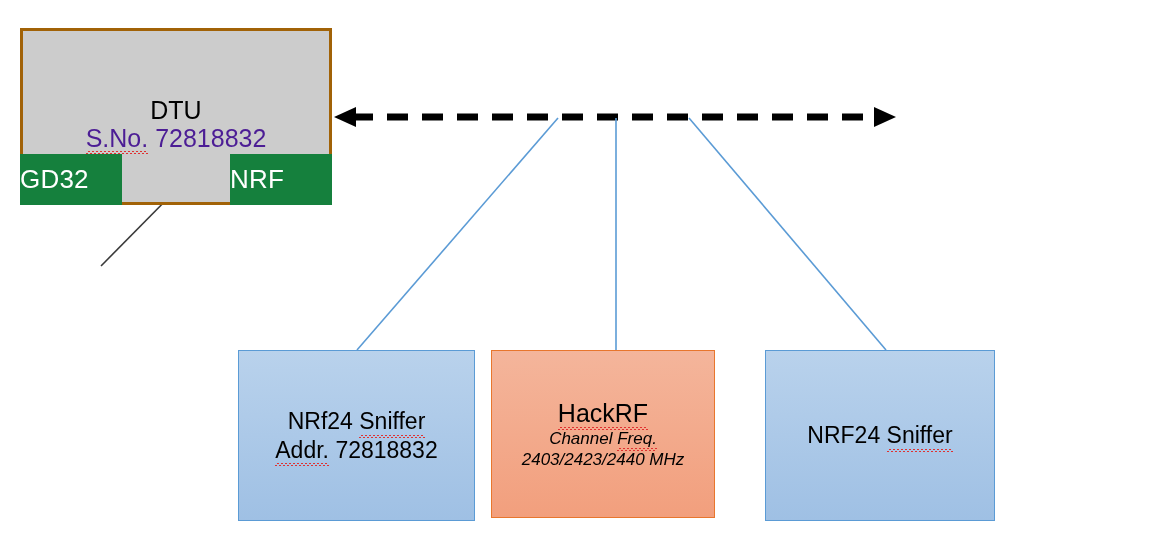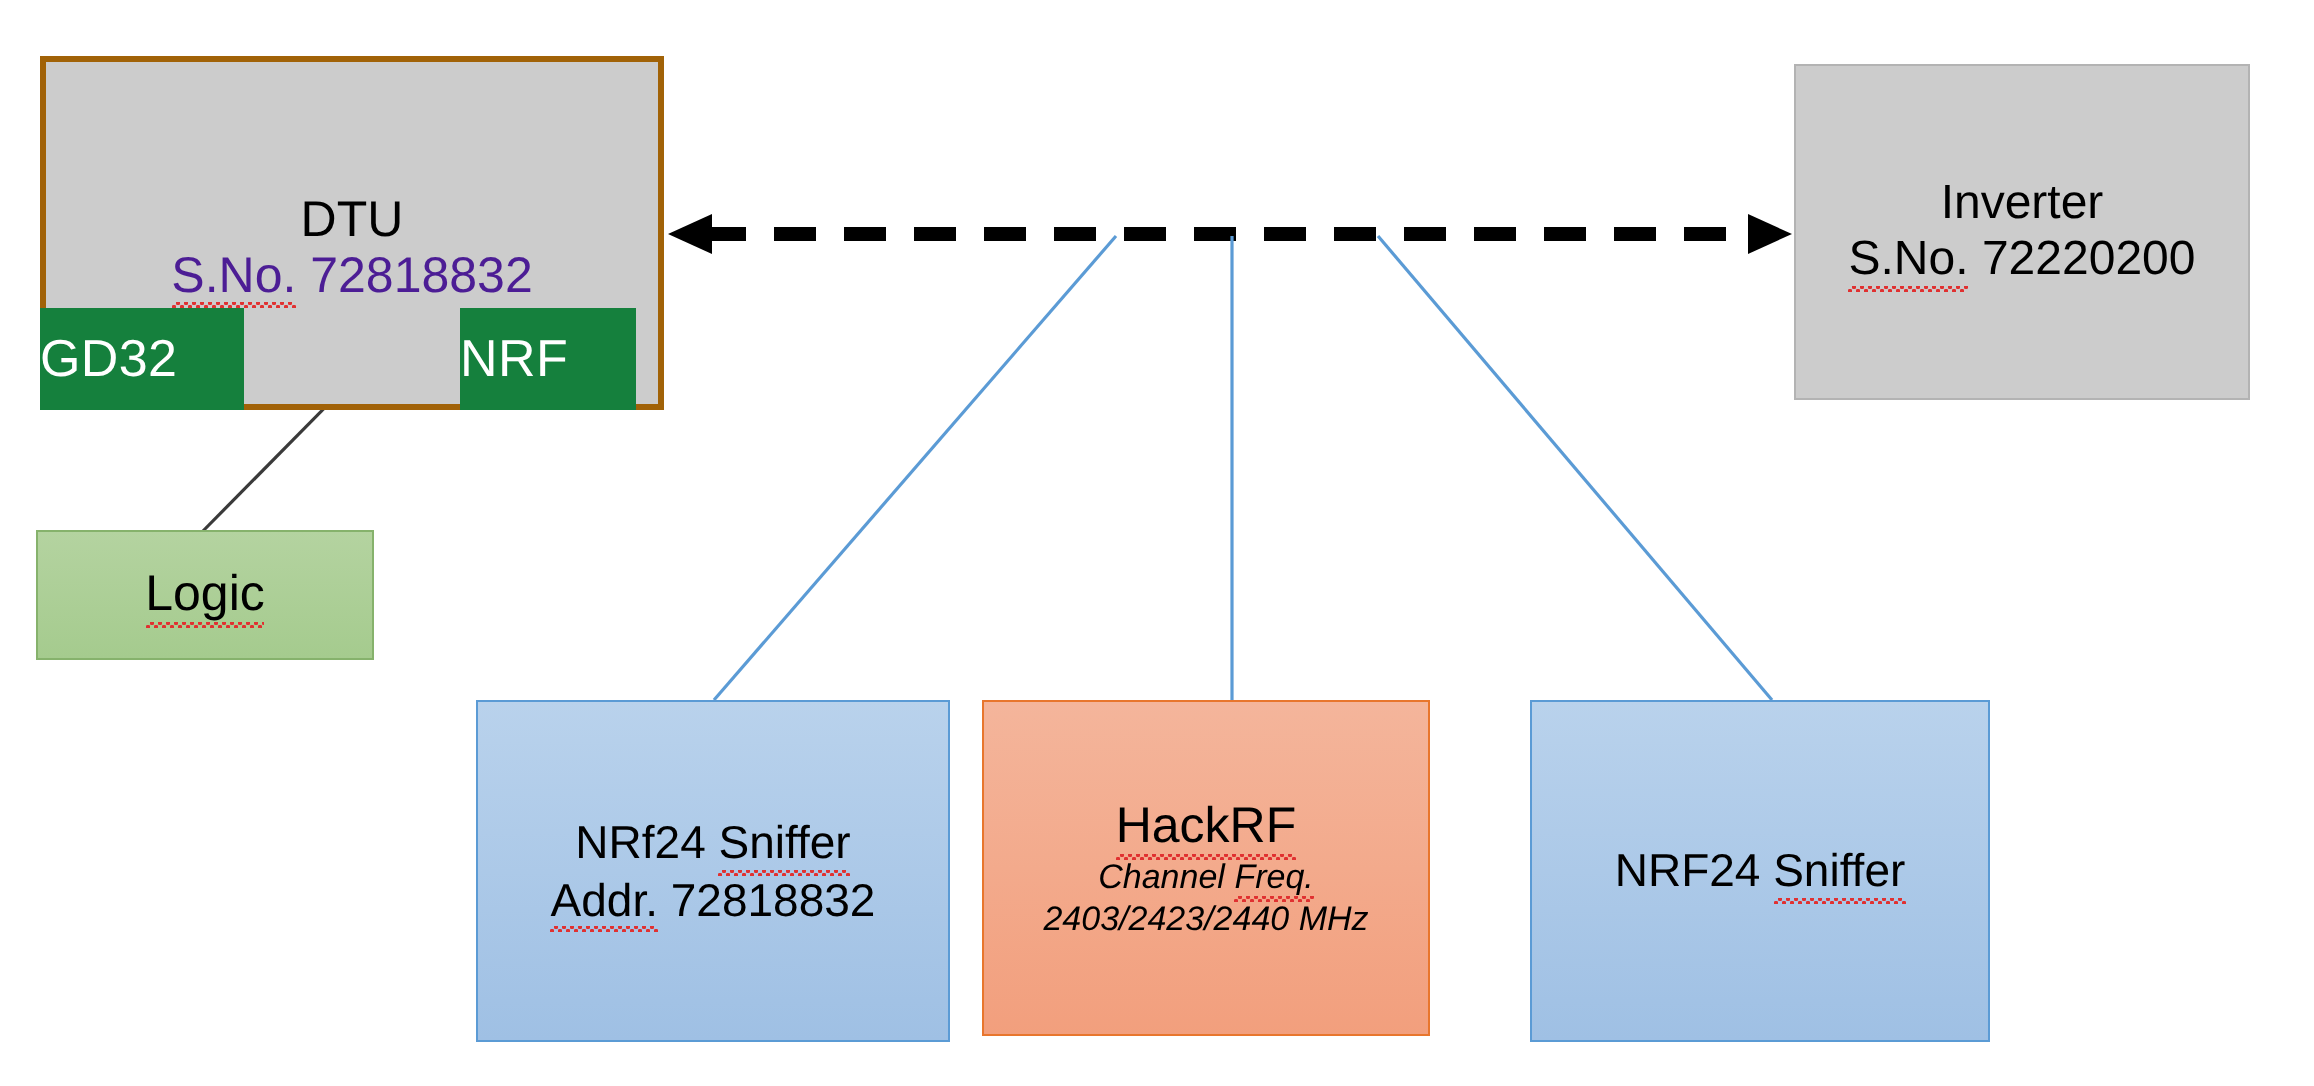--- a/index.html
+++ b/index.html
@@ -24,21 +24,21 @@
   }
   #dtu .ln1{font-size:25px;color:#000;line-height:1.12;}
   #dtu .ln2{font-size:25px;color:#4c1d95;line-height:1.12;padding-bottom:48px;}
 
   .blackchip{
     position:absolute;background:#15803d;color:#ffffff;
     display:flex;align-items:center;justify-content:flex-start;
     font-size:26px;letter-spacing:.2px;
   }
   #gd32{left:20px;top:154px;width:102px;height:51px;}
-  #nrf{left:230px;top:154px;width:88px;height:51px;}
+  #nrf{left:230px;top:154px;width:102px;height:51px;}
 
   
   #logic{
     left:18px;top:265px;width:169px;height:65px;
     background:linear-gradient(180deg,#b4d3a0 0%,#a5cb8e 100%);
     border:1px solid #86b26c;
   }
   #logic .ln1{font-size:25px;color:#000;}
 
   
@@ -109,28 +109,21 @@
     <div class="ln2"><span class="sq">S.No.</span> <span>72818832</span></div>
   </div>
 
   <div class="blackchip" id="gd32">
     <span>GD32</span>
   </div>
   <div class="blackchip" id="nrf">
     <span>NRF</span>
   </div>
 
-  <div class="node" id="logic">
-    <div class="ln1"><span class="sq">Logic</span></div>
-  </div>
 
-  <div class="node" id="inverter">
-    <div class="ln1">Inverter</div>
-    <div class="ln2"><span class="sq">S.No.</span> <span>72220200</span></div>
-  </div>
 
   <div class="node bluebox" id="sniffer-left">
     <div class="ln1">NRf24 <span class="sq">Sniffer</span></div>
     <div class="ln2"><span class="sq">Addr.</span> <span>72818832</span></div>
   </div>
 
   <div class="node orangebox" id="hackrf">
     <div class="ln1"><span class="sq">HackRF</span></div>
     <div class="ln2">Channel <span class="sq">Freq.</span></div>
     <div class="ln3">2403/2423/2440 MHz</div>

